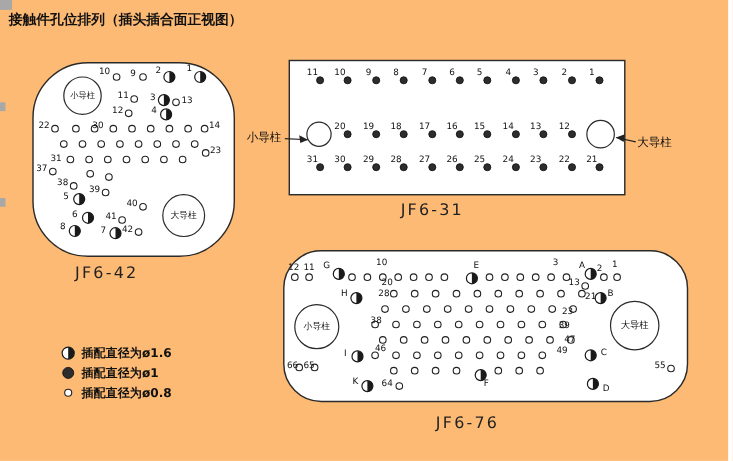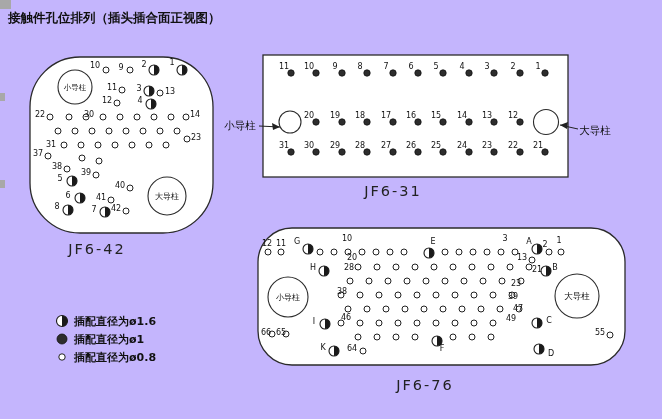--- a/index.html
+++ b/index.html
@@ -1,16 +1,16 @@
 <!DOCTYPE html>
 <html><head>
 <meta charset="utf-8">
 <style>
   html,body{margin:0;padding:0;background:#ffffff;}
-  .page{position:relative;width:662px;height:419px;background:#c4b5fd;overflow:hidden;
+  .page{position:relative;width:662px;height:419px;background:#fdba74;overflow:hidden;
         font-family:"DejaVu Sans","Liberation Sans",sans-serif;}
   .title{position:absolute;left:8px;top:10px;font-size:12.5px;color:#111;white-space:nowrap;}
   .title-main{font-weight:bold;}
   .title-paren{font-weight:bold;}
   svg{position:absolute;left:0;top:0;}
   svg text{font-family:"DejaVu Sans","Liberation Sans",sans-serif;}
   .outline{fill:#ffffff;stroke:#2b2b2b;stroke-width:1.3;}
   .guide{fill:#ffffff;stroke:#2b2b2b;stroke-width:1.1;}
   .guide-label{fill:#111;text-anchor:middle;dominant-baseline:central;}
   .pin-small{fill:#ffffff;stroke:#222;stroke-width:1;}

